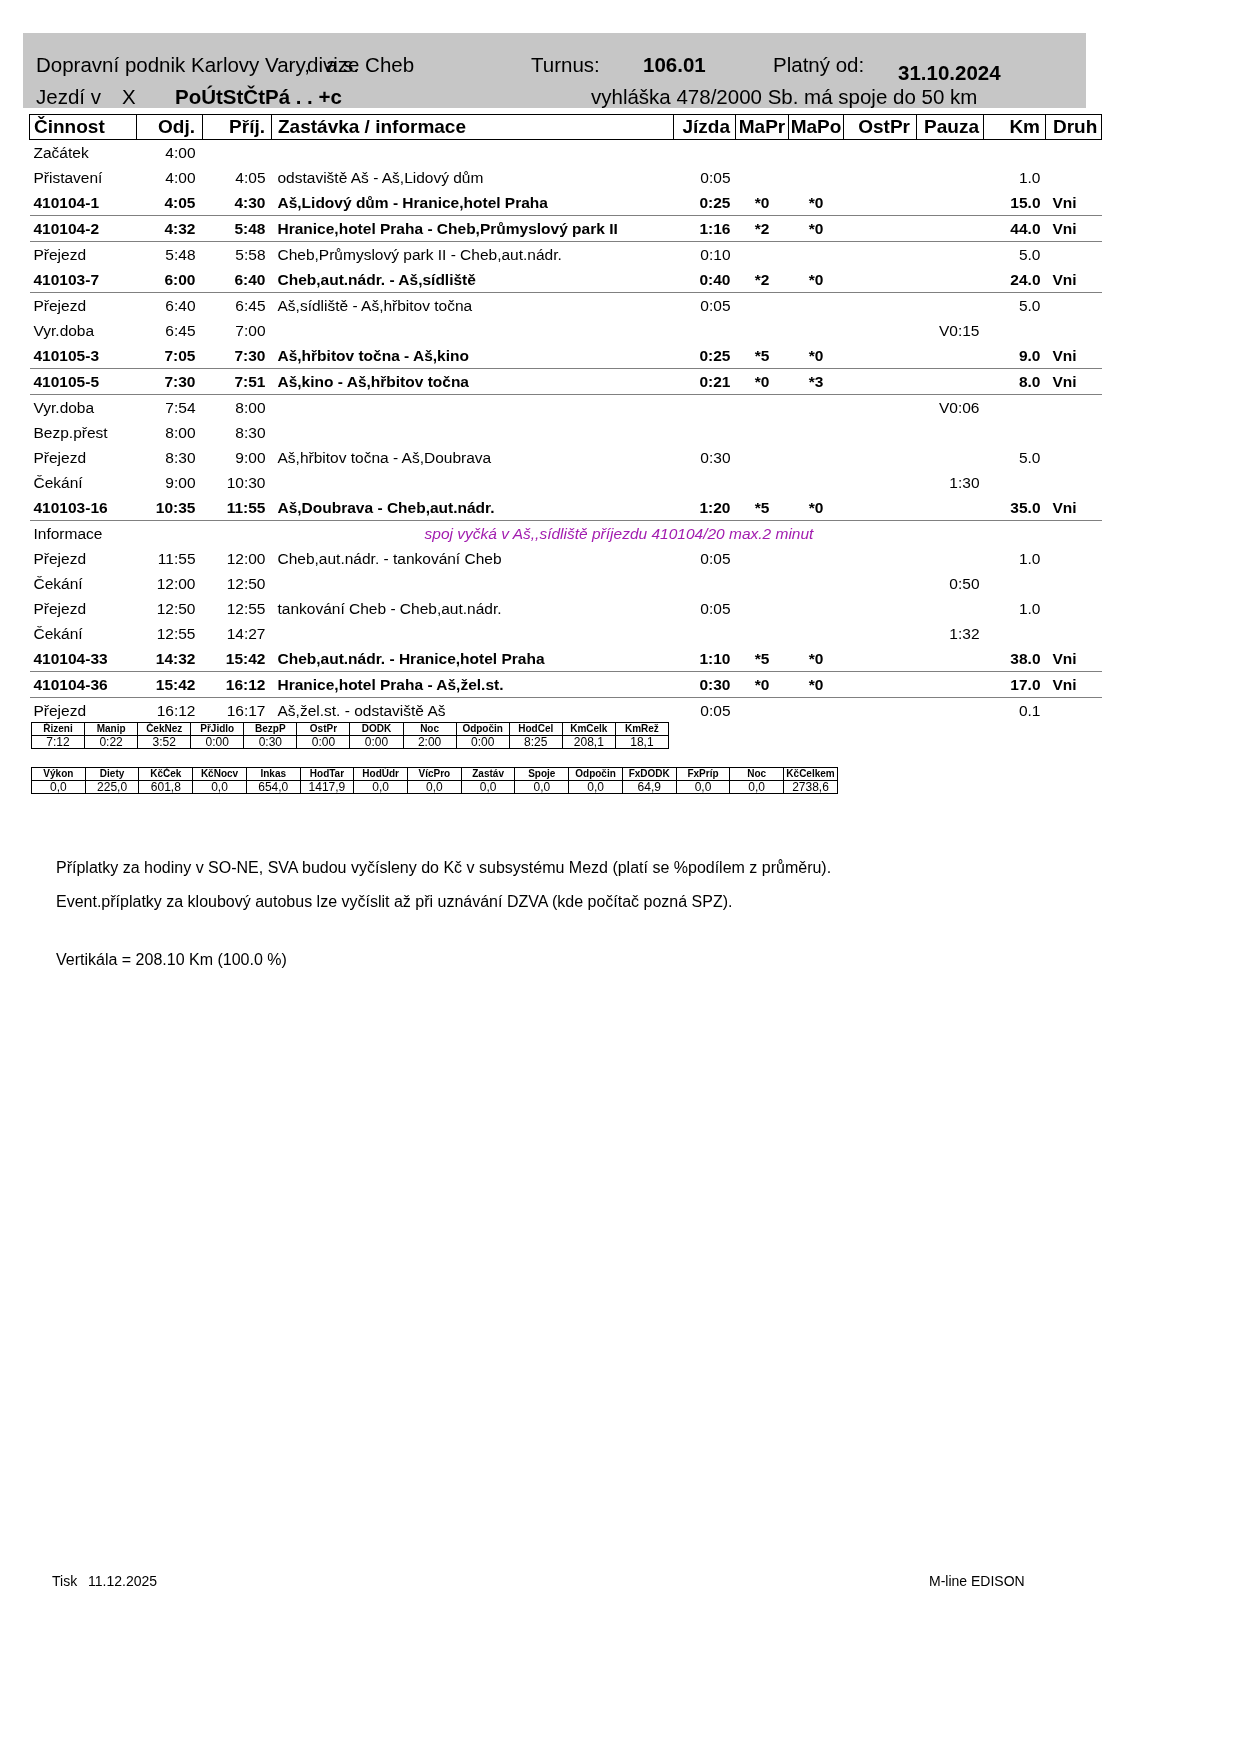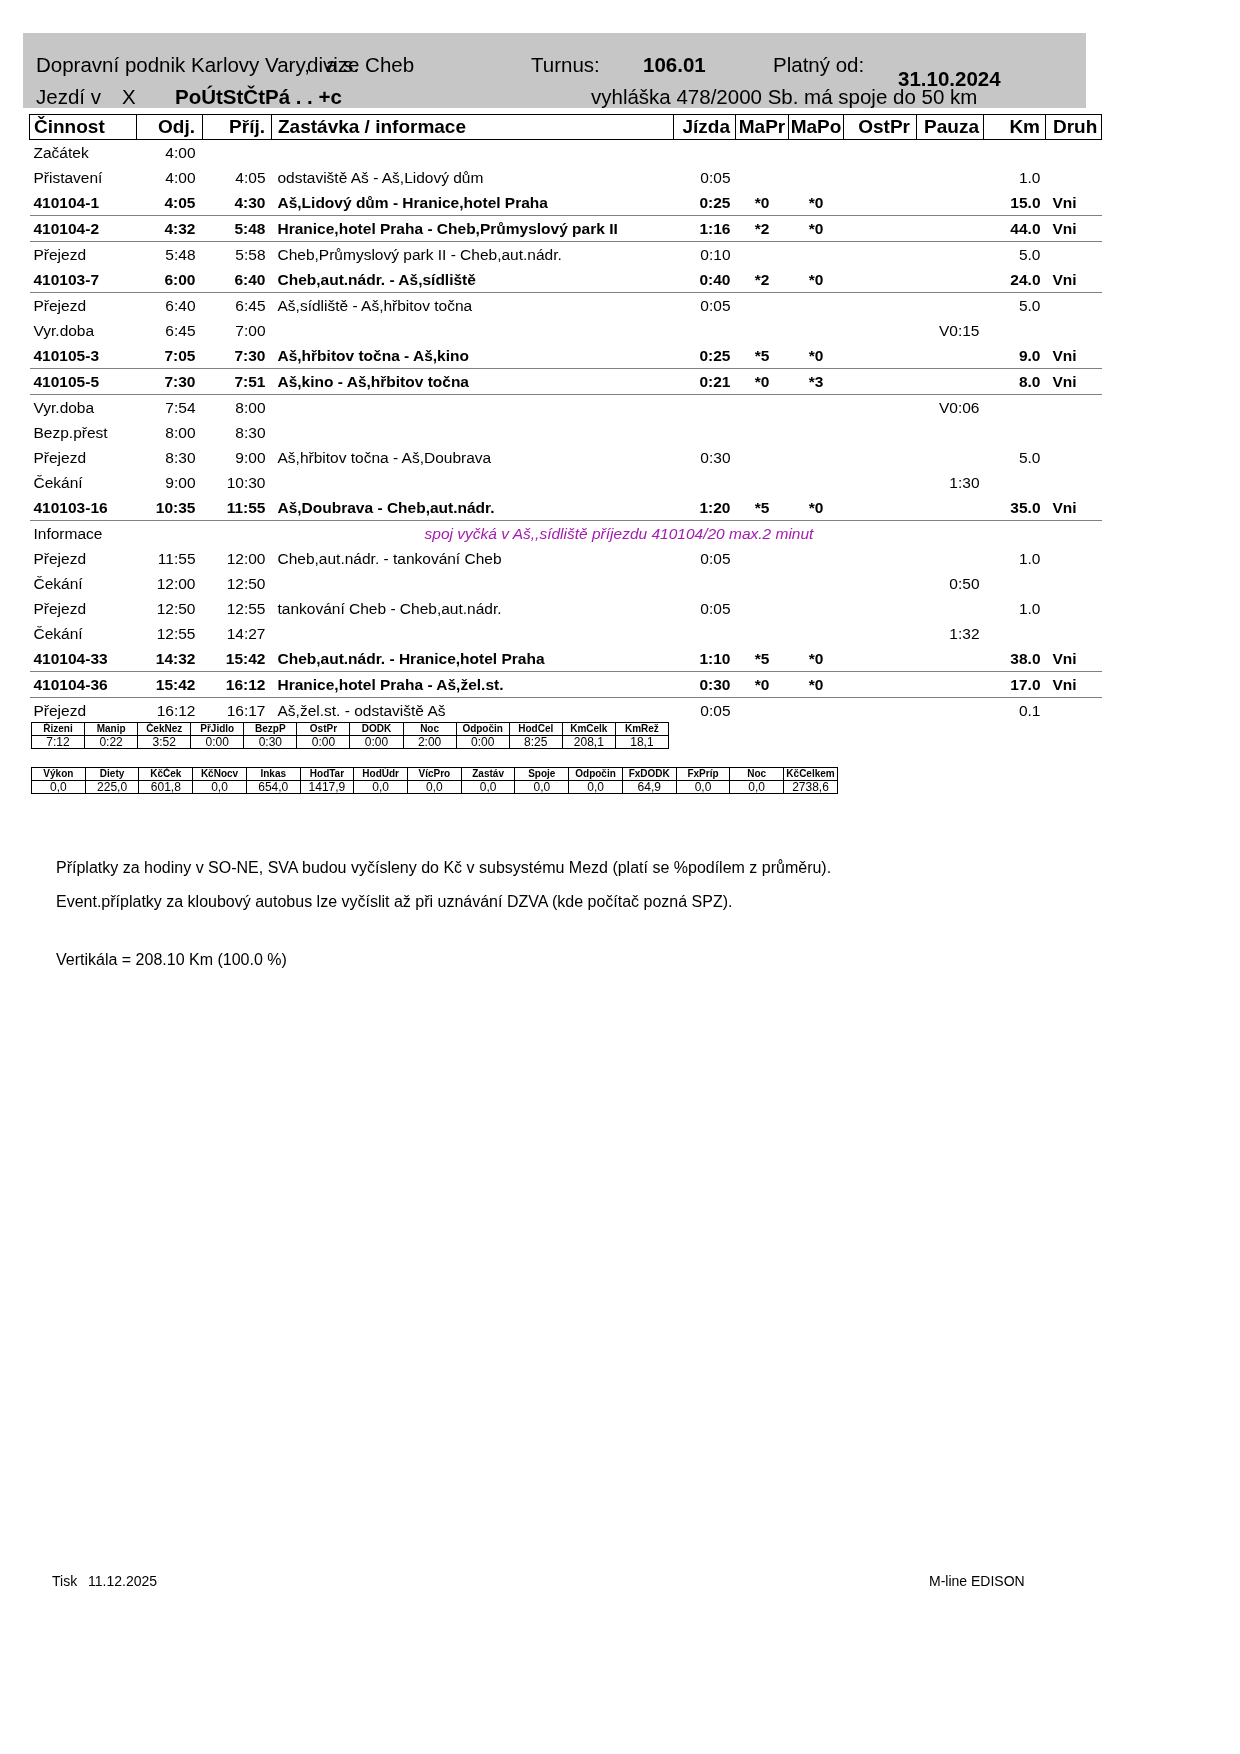--- a/index.html
+++ b/index.html
@@ -47,21 +47,21 @@
     line-height: 24px;
   }
   .hdr-bold { font-weight: bold; }
 
   .h-company   { left: 13px;  top: 0; }
   .h-division  { left: 284px; top: 0; text-align: right; }
   .h-as        { left: 303px; top: 0; }
   .h-turnus-l  { left: 508px; top: 0; }
   .h-turnus-v  { left: 620px; top: 0; }
   .h-platny-l  { left: 750px; top: 0; }
-  .h-platny-v  { left: 875px; top: 14px; }
+  .h-platny-v  { left: 875px; top: 8px; }
 
   .h-jezdi     { left: 13px;  top: 0; }
   .h-x         { left: 99px;  top: 0; }
   .h-days      { left: 152px; top: 0; font-weight: bold; letter-spacing: 0px; }
   .h-vyhlaska  { left: 568px; top: 0; }
 
   
   .main-table {
     position: absolute;
     left: 29px;

